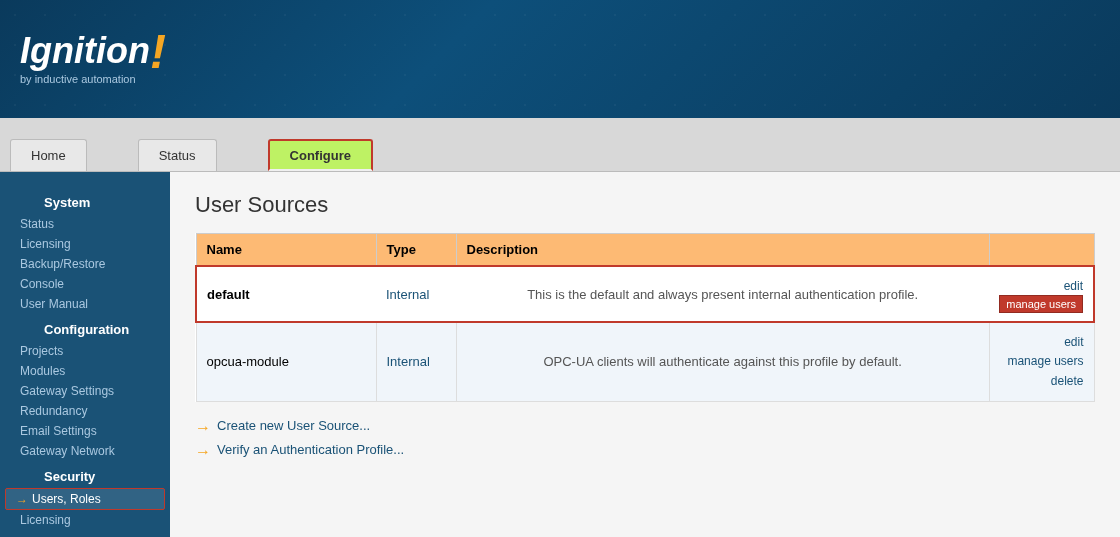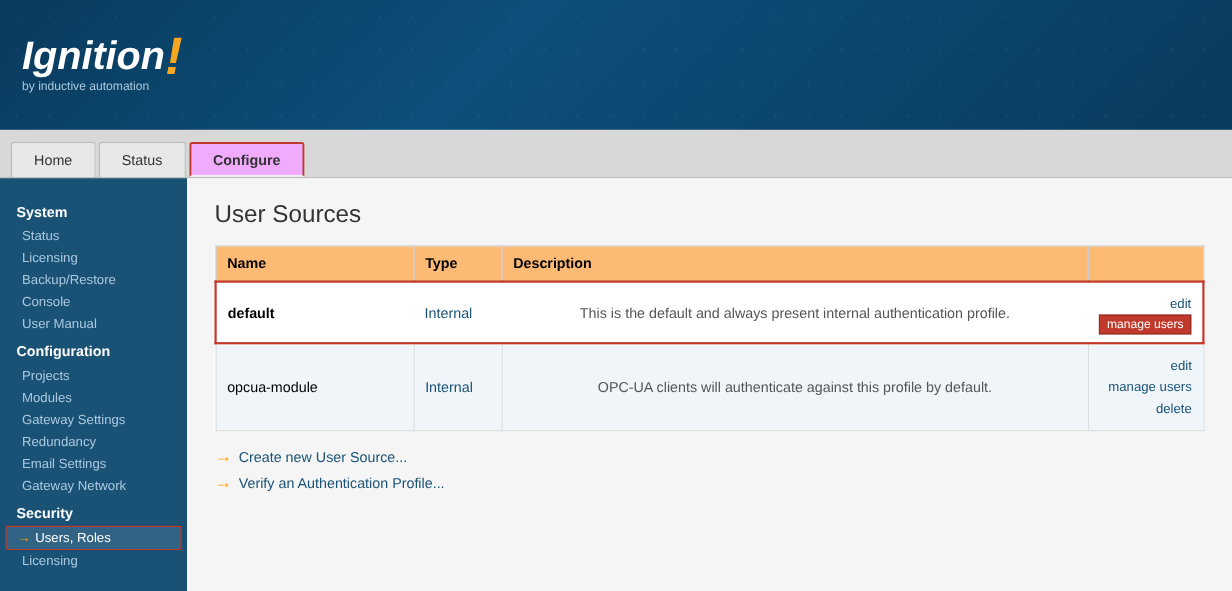--- a/index.html
+++ b/index.html
@@ -49,39 +49,40 @@
       display: flex;
       align-items: flex-start;
     }
 
     
     .nav-bar {
       background: #d8d8d8;
       display: flex;
       align-items: flex-end;
       padding: 0 10px;
-      height: 44px;
+      height: 54px;
       border-bottom: 1px solid #bbb;
+      gap: 48px;
     }
     .nav-tab {
       padding: 8px 20px;
       cursor: pointer;
       border: 1px solid #bbb;
       border-bottom: none;
       background: #e8e8e8;
       margin-right: 3px;
       font-size: 13px;
       color: #333;
       border-radius: 3px 3px 0 0;
       height: 32px;
       display: flex;
       align-items: center;
     }
     .nav-tab.active {
-      background: #f0abfc;
+      background: #bef264;
       font-weight: bold;
       border: 2px solid #c0392b;
       border-bottom: 2px solid #f0f0f0;
       color: #333;
     }
 
     
     .main-layout {
       display: flex;
       min-height: 387px;
@@ -92,20 +93,21 @@
       width: 170px;
       background: #1a5276;
       padding: 15px 0;
       flex-shrink: 0;
     }
     .sidebar-section-title {
       color: white;
       font-weight: bold;
       font-size: 13px;
       padding: 8px 15px 4px 15px;
+      margin-left: 29px;
     }
     .sidebar-item {
       color: #aac8e0;
       font-size: 12px;
       padding: 3px 15px 3px 20px;
       cursor: pointer;
       display: flex;
       align-items: center;
       gap: 4px;
     }

